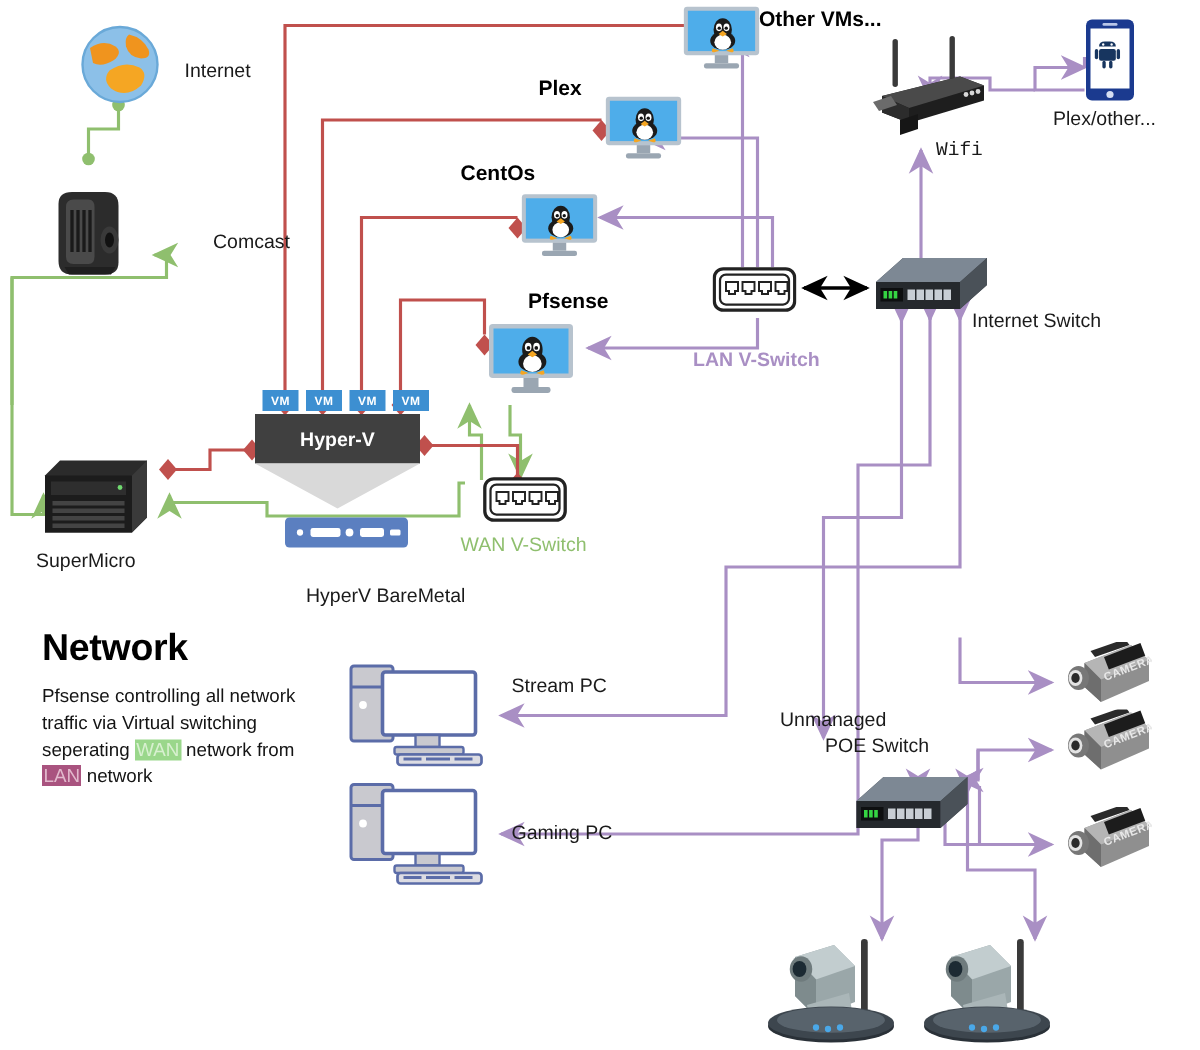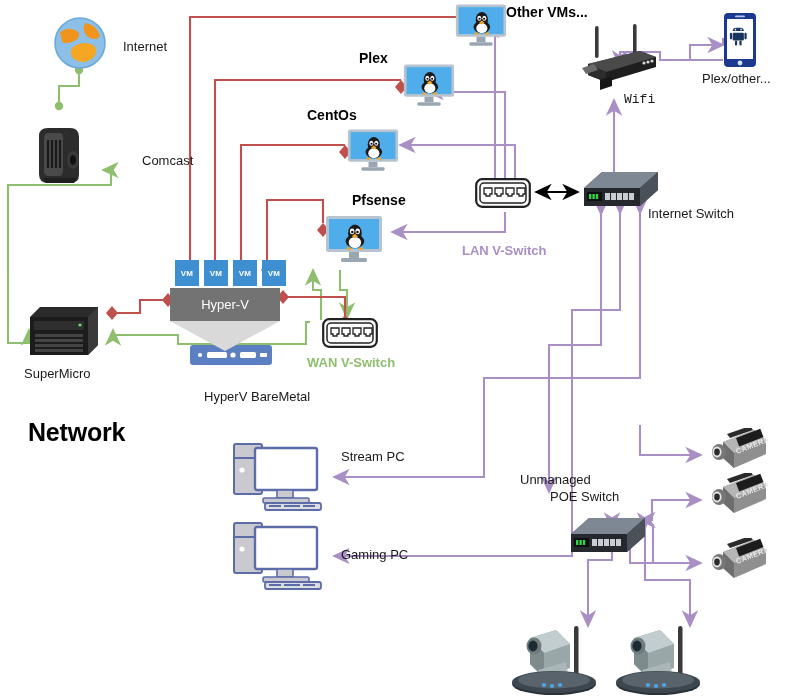--- a/index.html
+++ b/index.html
@@ -6,36 +6,36 @@
   body{width:800px;height:700px;overflow:hidden;
        font-family:"Liberation Sans",sans-serif;color:#1a1a1a;}
   #stage{position:relative;width:800px;height:700px;background:#fff;}
   svg.layer{position:absolute;left:0;top:0;width:800px;height:700px;overflow:visible;}
   #wires{z-index:1;}
   .node{position:absolute;z-index:3;}
   .lbl{position:absolute;z-index:5;white-space:pre;line-height:1.15;}
 
   .lbl-plain{font-size:13px;color:#1a1a1a;text-align:right;}
   .lbl-bold{font-size:14px;font-weight:bold;color:#000;}
-  .lbl-wan{font-size:13px;font-weight:bold;color:#8fbf6e;}
+  .lbl-wan{font-size:13px;font-weight:normal;color:#8fbf6e;}
   .lbl-lan{font-size:13px;font-weight:bold;color:#a98fc4;}
 
   
   #titleBlock{position:absolute;left:28px;top:418px;z-index:6;width:180px;}
   #titleBlock .title{font-size:25px;font-weight:bold;color:#000;letter-spacing:-.2px;}
   #titleBlock .desc{font-size:12.5px;color:#141414;line-height:1.42;margin-top:9px;}
   .hl-wan{background:#9ad78b;color:#d8f0d0;padding:0 1px;}
   .hl-lan{background:#a9537f;color:#e2b9cd;padding:0 1px;}
 
   
   #hvstack{position:absolute;left:170px;top:260px;z-index:3;}
   .vmrow{display:flex;gap:5px;margin-left:5px;}
-  .vm{width:24px;height:26px;background:#3d8fd1;color:#fff;font-size:8px;font-weight:bold;
+  .vm{width:24px;height:14px;background:#3d8fd1;color:#fff;font-size:8px;font-weight:bold;
       display:flex;align-items:center;justify-content:center;letter-spacing:.3px;}
-  .hvbar{width:110px;height:33px;background:#737373;color:#fff;font-size:13px;font-weight:normal;
+  .hvbar{width:110px;height:33px;background:#404040;color:#fff;font-size:13px;font-weight:bold;
          display:flex;align-items:center;justify-content:center;margin-top:2px;}
   .hvfunnel{width:0;height:0;border-left:55px solid transparent;border-right:55px solid transparent;
             border-top:30px solid #d9d9d9;}
 </style>
 </head>
 <body>
 
 <div id="stage">
 
   <svg class="layer" id="wires" viewBox="0 0 800 700">
@@ -207,21 +207,21 @@
       <rect x="1.2" y="1.2" width="53.6" height="27.6" rx="6" fill="#fff" stroke="#222" stroke-width="2.2"></rect>
       <rect x="5" y="5" width="46" height="20" rx="4" fill="#fff" stroke="#222" stroke-width="1.5"></rect>
       <g fill="#fff" stroke="#222" stroke-width="1.3">
         <path d="M9,10 h8 v6 h-2 v2 h-4 v-2 h-2 z"></path>
         <path d="M20,10 h8 v6 h-2 v2 h-4 v-2 h-2 z"></path>
         <path d="M31,10 h8 v6 h-2 v2 h-4 v-2 h-2 z"></path>
         <path d="M42,10 h8 v6 h-2 v2 h-4 v-2 h-2 z"></path>
       </g>
     </svg>
   </div>
-  <div class="lbl lbl-lan" style="left:462px;top:244px;">LAN V-Switch</div>
+  <div class="lbl lbl-lan" style="left:462px;top:233px;">LAN V-Switch</div>
 
   <div class="node" style="left:325px;top:215px;">
     <svg width="58" height="50" viewBox="0 0 58 50">
       <rect x="1" y="1" width="56" height="36" rx="2.5" fill="#b7c3ce"></rect>
       <rect x="4" y="4" width="50" height="30" fill="#4eadea"></rect>
       <g transform="translate(20,7) scale(0.62)">
         <ellipse cx="16" cy="31" rx="15" ry="11" fill="#1b1b1b"></ellipse>
         <ellipse cx="16" cy="18" rx="11" ry="14" fill="#1b1b1b"></ellipse>
         <ellipse cx="16" cy="33" rx="10" ry="9" fill="#fff"></ellipse>
         <ellipse cx="11.5" cy="15" rx="3.6" ry="4.6" fill="#fff"></ellipse>
@@ -502,15 +502,16 @@
       <g fill="#4aa8e8">
           <circle cx="36" cy="67" r="2.1"></circle>
           <circle cx="44" cy="68" r="2.1"></circle>
           <circle cx="52" cy="67" r="2.1"></circle>
         </g>
     </svg>
   </div>
 
   <div id="titleBlock">
     <div class="title">Network</div>
+    <div class="desc"><span>Pfsense controlling all network traffic via Virtual switching seperating </span><span class="hl-wan">WAN</span><span> network from </span><span class="hl-lan">LAN</span><span> network</span></div>
   </div>
 
 </div>
 
 </body></html>

